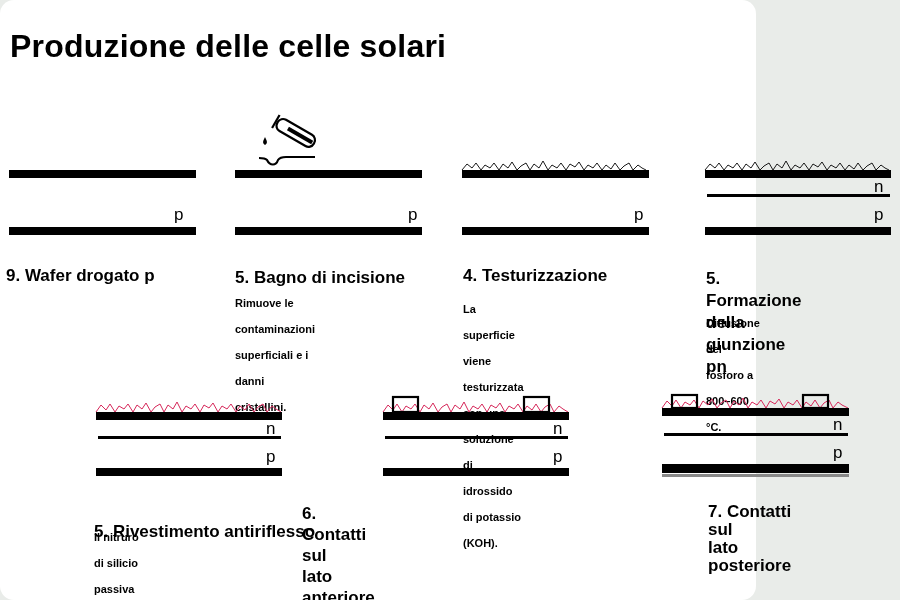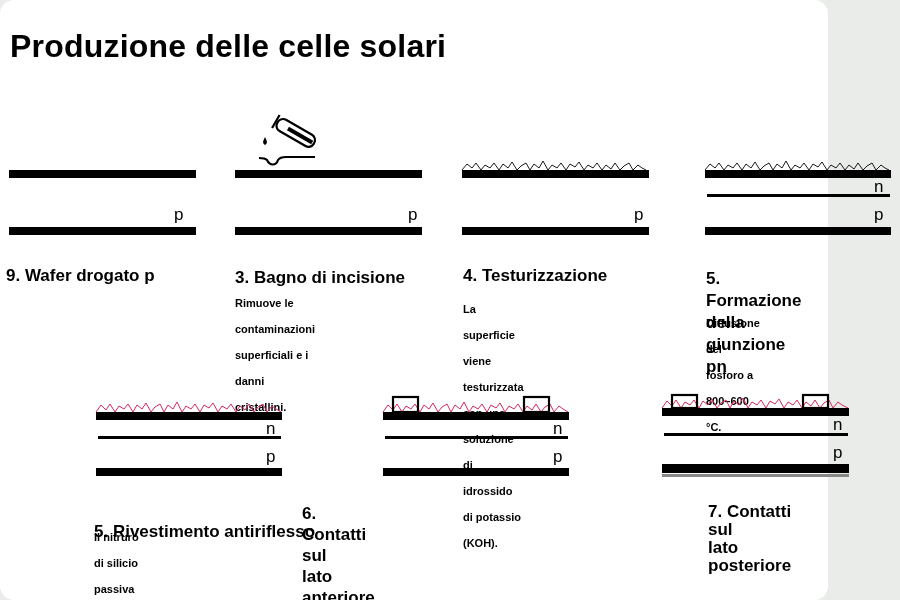--- a/index.html
+++ b/index.html
@@ -1,17 +1,17 @@
 <!DOCTYPE html>
 <html><head>
 <meta charset="utf-8">
 <style>
   html, body { margin:0; padding:0; }
   body { width:900px; height:600px; background:#e9ece9; font-family:"Liberation Sans", sans-serif; overflow:hidden; }
-  .card { position:absolute; left:0; top:0; width:828px; height:600px; background:#ffffff; border-radius:14px; }
+  .card { position:absolute; left:0; top:0; width:756px; height:600px; background:#ffffff; border-radius:14px; }
   .title { position:absolute; left:10px; top:28px; font-size:32px; font-weight:bold; color:#000; letter-spacing:0.2px; }
   .panel { position:absolute; }
   .panel svg { position:absolute; left:0; top:0; overflow:visible; }
   .step-title { position:absolute; font-weight:bold; font-size:17px; color:#000; line-height:20px; white-space:nowrap; }
   .step-desc { position:absolute; font-weight:bold; font-size:11px; color:#000; line-height:26px; white-space:pre-line; }
   .lbl { font-family:"Liberation Sans", sans-serif; font-size:17px; fill:#000; }
 </style>
 </head>
 <body>
 
@@ -35,21 +35,21 @@
           <line x1="6" y1="0.5" x2="34" y2="0.5" stroke-width="4"></line>
           <line x1="-8" y1="-7" x2="-8" y2="8"></line>
         </g>
         <path d="M259,158 C263,158 265,158 267,160 C270,166 276,166 278,160 C280,157 283,157 286,157 L315,157"></path>
       </g>
       <path d="M265,137 C263,141 262,143 265,145 C268,143 267,141 265,137 Z" fill="#000"></path>
       <rect x="235" y="170" width="187" height="8" fill="#000"></rect>
       <text class="lbl" x="408" y="220">p</text>
       <rect x="235" y="227" width="187" height="8" fill="#000"></rect>
     </svg>
-    <div class="step-title" style="left:235px;top:268px;">3. Bagno di incisione</div>
+    <div class="step-title" style="left:235px;top:268px;">5. Bagno di incisione</div>
     <div class="step-desc" style="left:235px;top:290px;">Rimuove le contaminazioni
 superficiali e i
 danni cristallini.</div>
   </div>
 
   <div class="panel" style="left:0;top:0;">
     <svg width="900" height="600">
       <polyline fill="none" stroke="#000" stroke-width="0.9" points="462,170 467,164 472,168 476,163 481,170 485,165 490,168 494,163 499,170 503,164 508,168 512,162 517,170 521,166 526,163 530,170 534,164 539,168 543,161 548,170 552,165 557,168 561,163 566,170 570,164 575,167 579,162 584,170 588,165 593,168 597,163 602,170 606,165 611,169 615,163 620,170 624,166 629,163 633,170 638,165 642,168 646,170"></polyline>
       <rect x="462" y="170" width="187" height="8" fill="#000"></rect>
       <text class="lbl" x="634" y="220">p</text>

